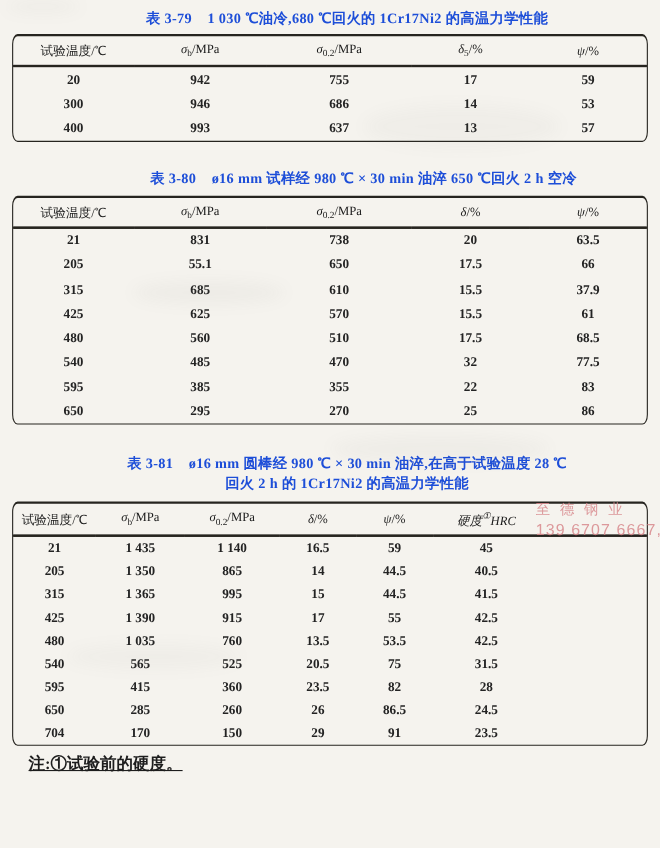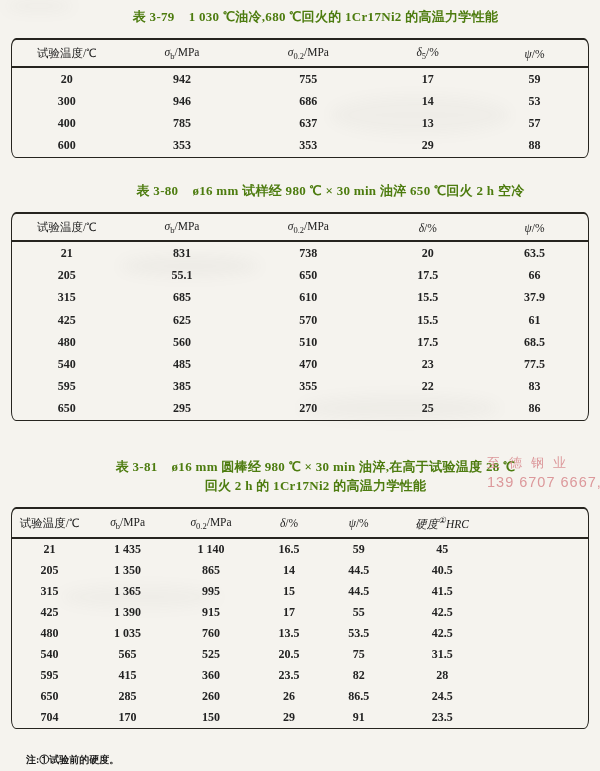--- a/index.html
+++ b/index.html
@@ -21,31 +21,31 @@
   .sm1 { left: 4px;  top: 0px;   width: 70px;  height: 12px; }
   .sm2 { left: 120px; top: 255px; width: 140px; height: 22px; }
   .sm3 { left: 330px; top: 95px;  width: 180px; height: 40px; opacity: 0.045; }
   .sm4 { left: 300px; top: 395px; width: 200px; height: 26px; opacity: 0.05; }
   .sm5 { left: 60px;  top: 585px; width: 160px; height: 24px; opacity: 0.045; }
 
   
   .ttitle {
     text-align: center; font-weight: bold;
     font-size: 13px; line-height: 19px; letter-spacing: 0.3px;
-    color: #4d7c0f;
+    color: #1d4ed8;
     padding-left: 31px;
   }
   .ttitle .tno { margin-right: 14px; }
   .t1-title { padding-top: 7px; margin-bottom: 5px; }
   .t2-title { margin-top: 23px; margin-bottom: 7px; margin-left: 30px; }
-  .t3-title { margin-top: 36px; margin-bottom: 7px; }
+  .t3-title { margin-top: 25px; margin-bottom: 7px; }
 
   
   .tframe {
-    margin: 12px 11px;
+    margin: 0 11px;
     border: 1.5px solid #26241f;
     border-top-width: 2.5px;
     border-radius: 5px / 9px;
     background: transparent;
   }
   table { width: 100%; border-collapse: collapse; table-layout: fixed; }
   thead th {
     border-bottom: 2.2px solid #26241f;
     font-weight: normal; font-size: 11.5px;
     padding: 6px 2px 5px;
@@ -74,23 +74,24 @@
   #tbl2 th:nth-child(1) { width: 13%; }
   #tbl2 th:nth-child(2) { width: 14%; }
   #tbl2 th:nth-child(3) { width: 15%; }
   #tbl2 th:nth-child(4) { width: 12%; }
   #tbl2 th:nth-child(5) { width: 12%; }
   #tbl2 th:nth-child(6) { width: 17%; font-style: italic; }
   #tbl2 th:nth-child(7) { width: 17%; }
 
   
   .footnote {
-    margin: 24px 0 0 26px;
-    font-size: 10px; font-weight: bold;
+    margin: 7px 0 0 26px;
+    font-size: 15px; font-weight: bold;
     color: #1d1d1d;
+    text-decoration: underline;
   }
 
   
   .watermark {
     position: absolute; top: 454px; left: 487px;
     color: #d8898d; opacity: 0.85;
     font-family: "Liberation Sans", sans-serif;
     pointer-events: none; white-space: nowrap;
   }
   .watermark .wline1 { font-size: 13px; letter-spacing: 9px; }
@@ -134,31 +135,24 @@
             </tr>
             <tr>
               <td>300</td>
               <td>946</td>
               <td>686</td>
               <td>14</td>
               <td>53</td>
             </tr>
             <tr>
               <td>400</td>
-              <td>785</td>
+              <td>993</td>
               <td>637</td>
               <td>13</td>
               <td>57</td>
-            </tr>
-            <tr>
-              <td>600</td>
-              <td>353</td>
-              <td>353</td>
-              <td>29</td>
-              <td>88</td>
             </tr>
           </tbody>
         </table>
     </div>
   </section>
 
   <section>
     <div class="ttitle t2-title">
       <div class="tline">
         <span class="tno">表 3-80</span><span>ø16 mm 试样经 980 ℃ × 30 min 油淬 650 ℃回火 2 h 空冷</span>
@@ -208,21 +202,21 @@
               <td>480</td>
               <td>560</td>
               <td>510</td>
               <td>17.5</td>
               <td>68.5</td>
             </tr>
             <tr>
               <td>540</td>
               <td>485</td>
               <td>470</td>
-              <td>23</td>
+              <td>32</td>
               <td>77.5</td>
             </tr>
             <tr>
               <td>595</td>
               <td>385</td>
               <td>355</td>
               <td>22</td>
               <td>83</td>
             </tr>
             <tr>

